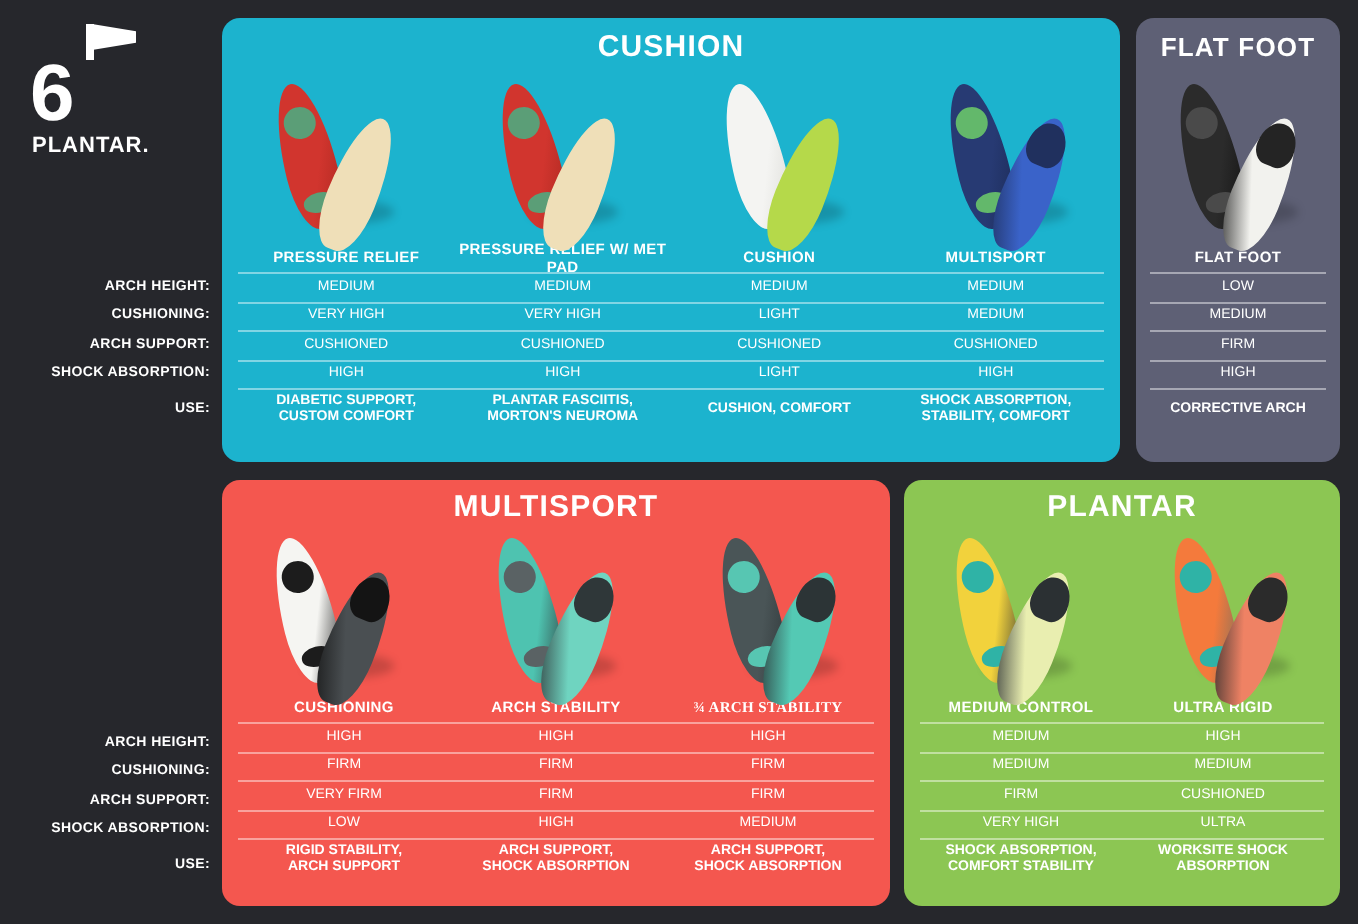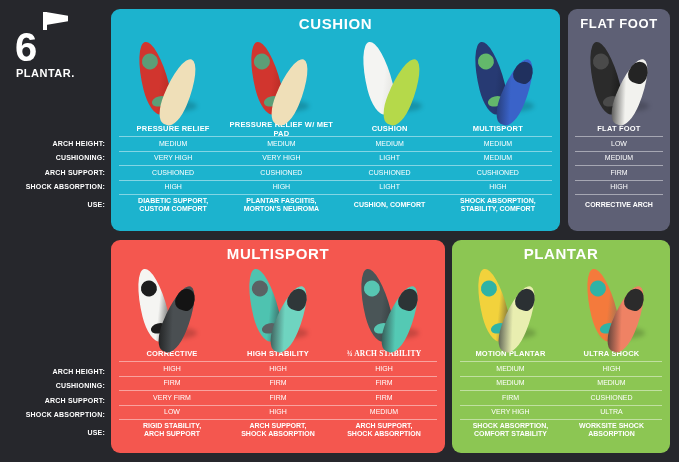--- a/index.html
+++ b/index.html
@@ -341,22 +341,22 @@
             <div class="ins-pad" style="width: 16.12px; height: 16.28px; left: 4.94px; top: 11.84px; background: rgb(87, 198, 178);"></div>
             <div class="ins-pad" style="width: 16.12px; height: 9.62px; left: 4.94px; top: 56.24px; background: rgb(87, 198, 178);"></div>
           </div>
           <div class="insole ins-front" style="width: 24.96px; height: 70.3px; left: 54.3667px; top: 19.8px; background: linear-gradient(250deg, rgb(84, 201, 180) 60%, rgb(44, 52, 54) 100%);">
             <div class="ins-pad" style="width: 18.2px; height: 22.2px; left: 3.38px; top: 2.96px; background: rgb(44, 52, 54); border-radius: 50% 50% 40% 40% / 60% 60% 40% 40%;"></div>
           </div>
         </div>
       </div>
       <div style="padding: 0px 8px;">
         <div class="cols" style="height: 13px;">
-          <div class="cell head" style="flex: 1 1 0%; height: 100%;">CORRECTIVE</div>
-          <div class="cell head" style="flex: 1 1 0%; height: 100%;">HIGH STABILITY</div>
+          <div class="cell head" style="flex: 1 1 0%; height: 100%;">CUSHIONING</div>
+          <div class="cell head" style="flex: 1 1 0%; height: 100%;">ARCH STABILITY</div>
           <div class="cell head" style="flex: 1 1 0%; height: 100%; font-family: Liberation Serif, serif;">¾ ARCH STABILITY</div>
         </div>
         <div class="divider"></div>
         <div class="cols" style="height: 13.5px;">
           <div class="cell" style="flex: 1 1 0%; height: 100%;">HIGH</div>
           <div class="cell" style="flex: 1 1 0%; height: 100%;">HIGH</div>
           <div class="cell" style="flex: 1 1 0%; height: 100%;">HIGH</div>
         </div>
         <div class="divider"></div>
         <div class="cols" style="height: 13.5px;">
@@ -407,22 +407,22 @@
             <div class="ins-pad" style="width: 16.12px; height: 16.28px; left: 4.94px; top: 11.84px; background: rgb(47, 179, 166);"></div>
             <div class="ins-pad" style="width: 16.12px; height: 9.62px; left: 4.94px; top: 56.24px; background: rgb(47, 179, 166);"></div>
           </div>
           <div class="insole ins-front" style="width: 24.96px; height: 70.3px; left: 53.2px; top: 19.8px; background: linear-gradient(250deg, rgb(239, 130, 100) 60%, rgb(43, 43, 43) 100%);">
             <div class="ins-pad" style="width: 18.2px; height: 22.2px; left: 3.38px; top: 2.96px; background: rgb(43, 43, 43); border-radius: 50% 50% 40% 40% / 60% 60% 40% 40%;"></div>
           </div>
         </div>
       </div>
       <div style="padding: 0px 8px;">
         <div class="cols" style="height: 13px;">
-          <div class="cell head" style="flex: 1 1 0%; height: 100%;">MOTION PLANTAR</div>
-          <div class="cell head" style="flex: 1 1 0%; height: 100%;">ULTRA SHOCK</div>
+          <div class="cell head" style="flex: 1 1 0%; height: 100%;">MEDIUM CONTROL</div>
+          <div class="cell head" style="flex: 1 1 0%; height: 100%;">ULTRA RIGID</div>
         </div>
         <div class="divider"></div>
         <div class="cols" style="height: 13.5px;">
           <div class="cell" style="flex: 1 1 0%; height: 100%;">MEDIUM</div>
           <div class="cell" style="flex: 1 1 0%; height: 100%;">HIGH</div>
         </div>
         <div class="divider"></div>
         <div class="cols" style="height: 13.5px;">
           <div class="cell" style="flex: 1 1 0%; height: 100%;">MEDIUM</div>
           <div class="cell" style="flex: 1 1 0%; height: 100%;">MEDIUM</div>

